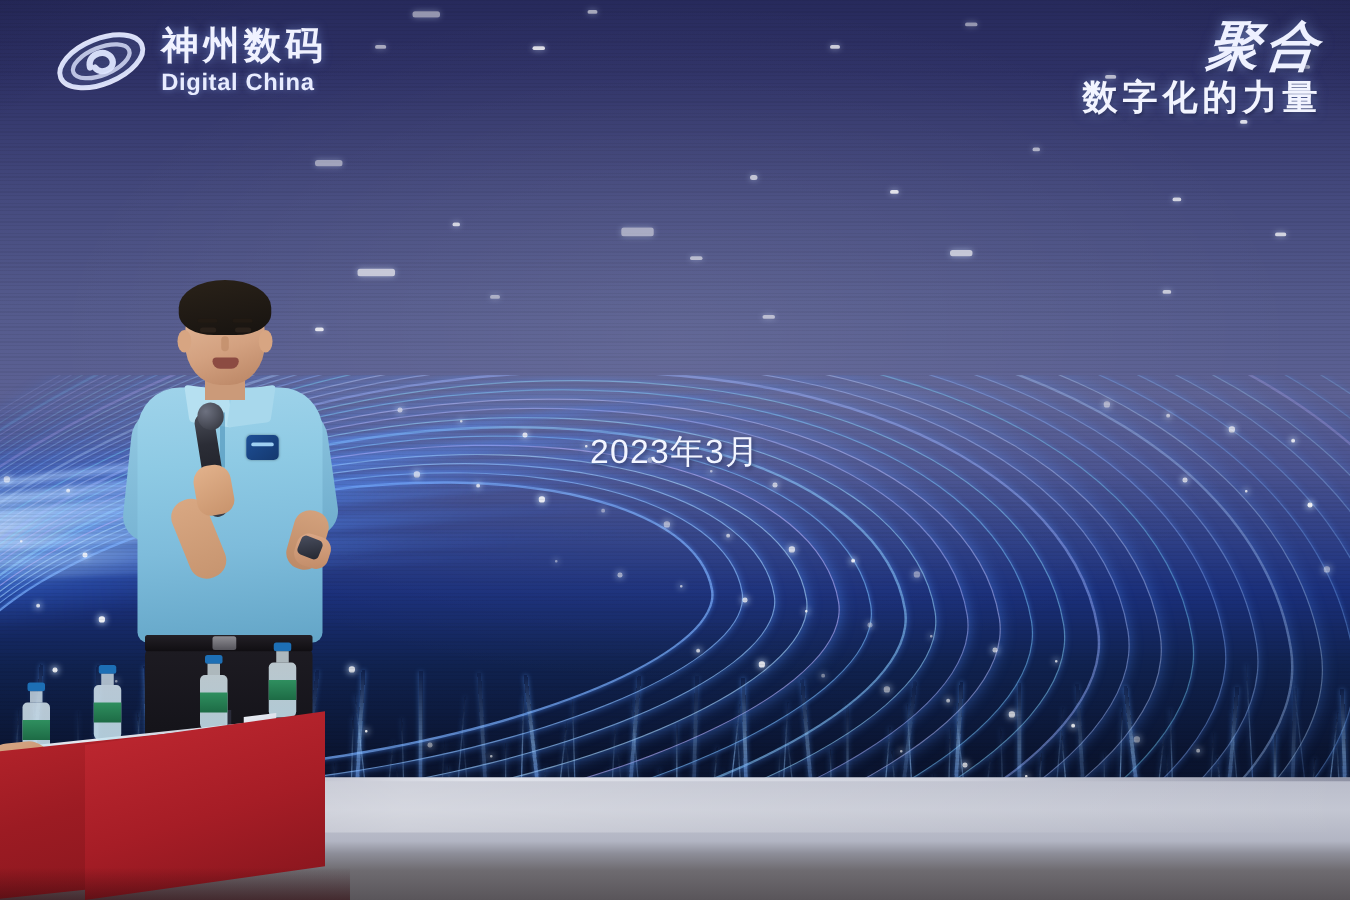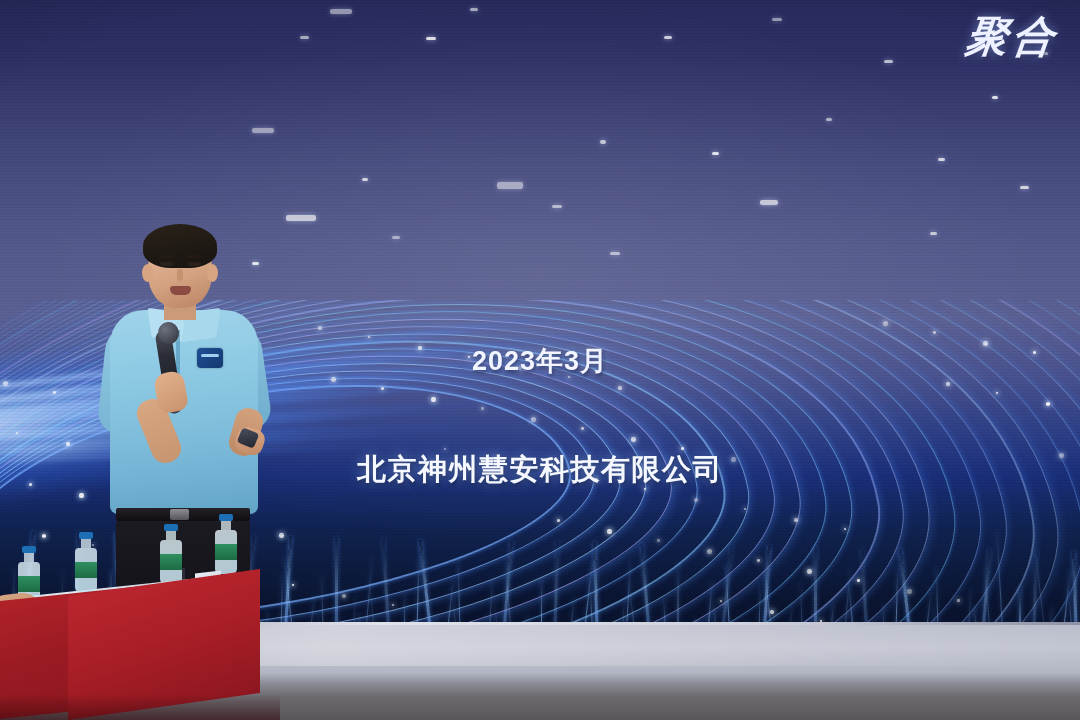--- a/index.html
+++ b/index.html
@@ -125,21 +125,21 @@
     text-shadow:
       0 0 2px rgba(255,255,255,.9),
       0 0 14px rgba(140,180,255,.55),
       2px 3px 5px rgba(10,10,40,.75);
     white-space:nowrap;
   }
   .screen-date{
     position:absolute;left:0;right:0;top:348px;
     text-align:center;
     font-size:27px;line-height:1;
-    font-weight:bold;
+    font-weight:normal;
     letter-spacing:1px;
     color:#f2f5ff;
     text-shadow:0 0 10px rgba(150,190,255,.5),1px 2px 4px rgba(10,10,40,.7);
   }
   .screen-company{
     position:absolute;left:0;right:0;top:455px;
     text-align:center;
     font-size:29px;line-height:1;
     font-weight:bold;
     letter-spacing:1.5px;
@@ -689,27 +689,41 @@
       <div class="dash" style="left: 470px; top: 8px; width: 8px; height: 3px; opacity: 0.64;"></div>
       <div class="dash" style="left: 760px; top: 200px; width: 18px; height: 5px; opacity: 0.73;"></div>
       <div class="dash" style="left: 1040px; top: 52px; width: 8px; height: 3px; opacity: 0.82;"></div>
       <div class="dash" style="left: 252px; top: 262px; width: 7px; height: 3px; opacity: 0.91;"></div>
       <div class="dash" style="left: 392px; top: 236px; width: 8px; height: 3px; opacity: 0.55;"></div>
       <div class="dash" style="left: 610px; top: 252px; width: 10px; height: 3px; opacity: 0.64;"></div>
       <div class="dash" style="left: 930px; top: 232px; width: 7px; height: 3px; opacity: 0.73;"></div>
       <div class="dash" style="left: 1020px; top: 186px; width: 9px; height: 3px; opacity: 0.82;"></div>
     </div>
 
+  <div class="logo-left">
+    <svg class="logo-mark" viewBox="0 0 78 62">
+      <g fill="none" stroke="#e6eaff" stroke-linecap="round">
+        <ellipse cx="39" cy="31" rx="35" ry="18" stroke-width="4" transform="rotate(-22 39 31)" opacity=".95"></ellipse>
+        <ellipse cx="39" cy="31" rx="24" ry="11" stroke-width="3.4" transform="rotate(-22 39 31)" opacity=".8"></ellipse>
+        <path d="M30 36 C27 24, 45 20, 48 30 C50 38, 38 42, 34 36" stroke-width="5" opacity=".95"></path>
+      </g>
+      <ellipse cx="39" cy="31" rx="35" ry="18" transform="rotate(-22 39 31)" fill="rgba(160,185,255,.10)"></ellipse>
+    </svg>
+    <div class="logo-text">
+      <div class="logo-cn">神州数码</div>
+      <div class="logo-en">Digital China</div>
+    </div>
+  </div>
 
   <div class="logo-right">
     <div class="calli">聚合</div>
+    <div class="calli-sub">数字化的力量</div>
   </div>
 
   <div class="screen-date">2023年3月</div>
-  <div class="screen-company">北京神州慧安科技有限公司</div>
 
   <div class="floor">
     <div class="floor-edge"></div>
     <div class="floor-sheen"></div>
   </div>
 
   <div class="speaker">
     <div class="sp-pants"></div>
     <div class="sp-leggap"></div>
     <div class="sp-arm-l"></div>

